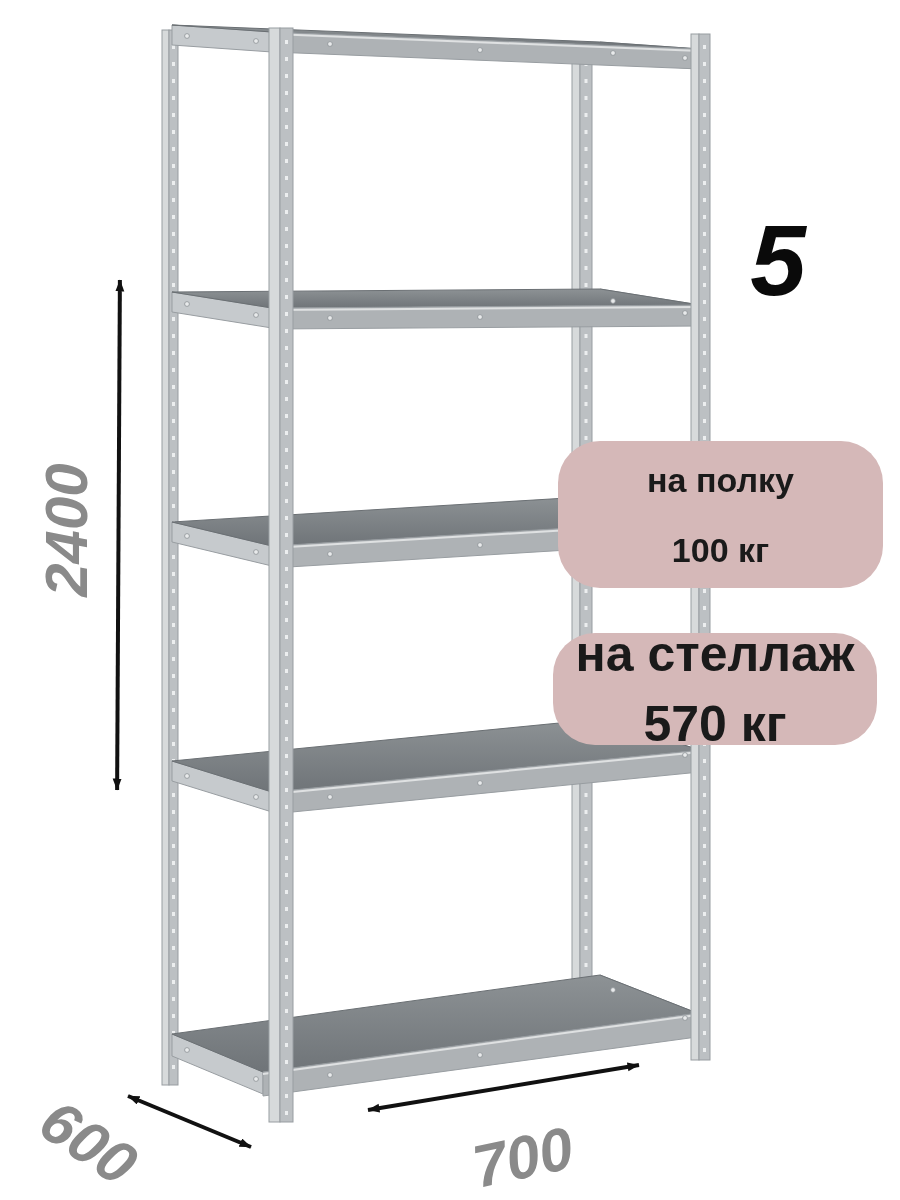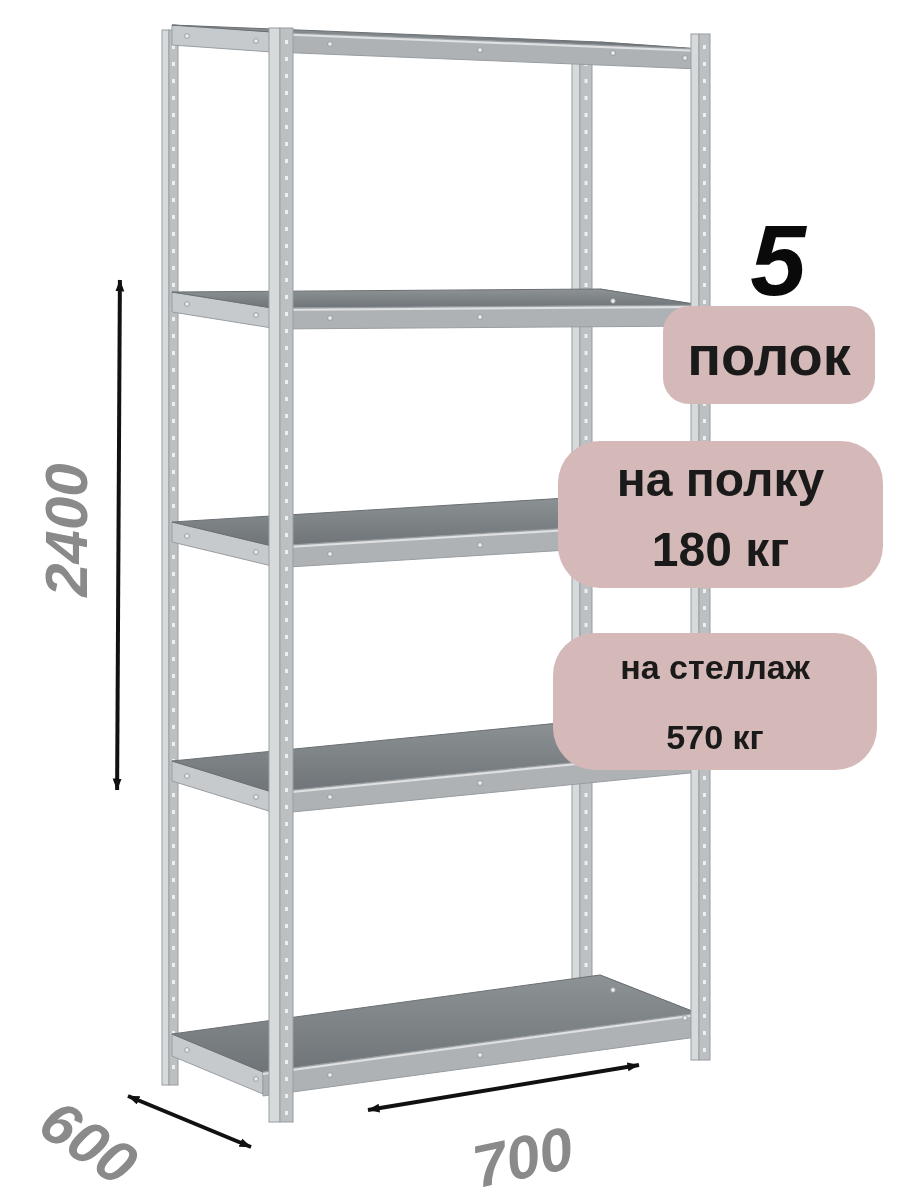--- a/index.html
+++ b/index.html
@@ -33,22 +33,22 @@
     position:absolute; left:733px; top:210px; width:90px; height:100px;
     font-size:100px; font-weight:bold; font-style:italic; line-height:100px;
     color:#0a0a0a; text-align:center;
   }
   .badge{
     position:absolute; background:var(--badge-bg); color:var(--badge-text);
     display:flex; flex-direction:column; justify-content:center; align-items:center;
     font-weight:bold; text-align:center;
   }
   .badge-count{left:663px; top:306px; width:212px; height:98px; border-radius:26px; font-size:56px;}
-  .badge-shelf-load{left:558px; top:441px; width:325px; height:147px; border-radius:42px; font-size:48px; line-height:70px;}
-  .badge-rack-load{left:553px; top:633px; width:324px; height:137px; border-radius:42px; font-size:34px; line-height:70px;}
+  .badge-shelf-load{left:558px; top:441px; width:325px; height:147px; border-radius:42px; font-size:34px; line-height:70px;}
+  .badge-rack-load{left:553px; top:633px; width:324px; height:112px; border-radius:42px; font-size:50px; line-height:70px;}
   .dim{
     position:absolute; color:var(--dimension-text); font-weight:bold; font-style:italic;
     font-size:60px; text-align:center;
   }
   .dim-height{left:-43px; top:495px; width:220px; height:70px; line-height:70px; transform:rotate(-90deg);}
   .dim-depth{left:-12px; top:1108px; width:200px; height:70px; line-height:70px; transform:rotate(34deg);}
   .dim-width{left:413px; top:1123px; width:220px; height:70px; line-height:70px; transform:rotate(-12deg);}
 </style>
 </head>
 <body>
@@ -164,27 +164,24 @@
     <g>
       <line class="dim-line" x1="128" y1="1096" x2="251" y2="1147" marker-start="url(#ah)" marker-end="url(#ah)"></line>
     </g>
     <g>
       <line class="dim-line" x1="368" y1="1110" x2="639" y2="1065" marker-start="url(#ah)" marker-end="url(#ah)"></line>
     </g>
   </svg>
 
   <div class="count-number">5</div>
 
-  <div class="badge badge-count">
-    <span>полок</span>
-  </div>
 
   <div class="badge badge-shelf-load">
     <span>на полку</span>
-    <span>180 кг</span>
+    <span>100 кг</span>
   </div>
 
   <div class="badge badge-rack-load">
     <span>на стеллаж</span>
     <span>570 кг</span>
   </div>
 
   <div class="dim dim-height">2400</div>
   <div class="dim dim-depth">600</div>
   <div class="dim dim-width">700</div>

